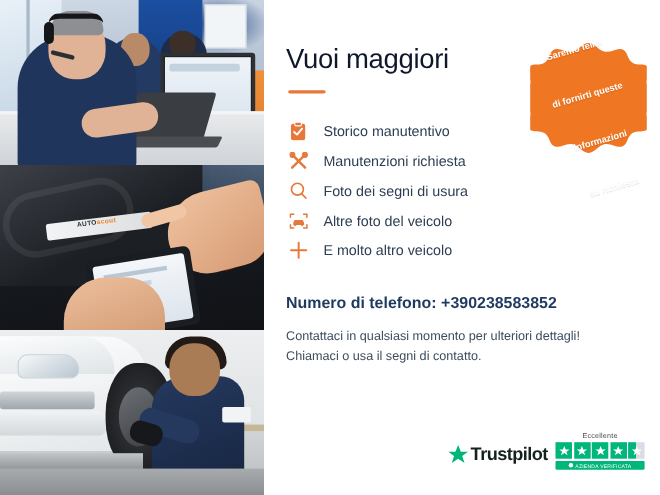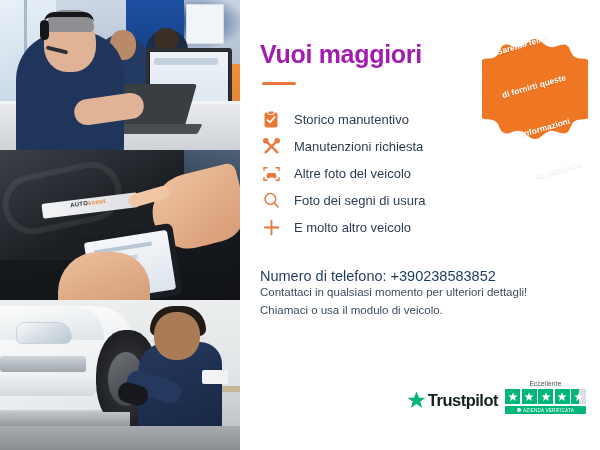--- a/index.html
+++ b/index.html
@@ -140,22 +140,22 @@
               background:#16181c; border-radius:9px; transform:rotate(16deg); }
   .p3 .badge{ position:absolute; right:12px; top:70px; width:26px; height:14px;
               background:#f1f3f4; border-radius:2px; }
   .p3 .shelf{ position:absolute; right:0; top:86px; width:44px; height:6px;
               background:#c6b896; }
 
   
   .content { position:relative; flex:1; height:450px; background:#fff;
              padding:40px 22px 0 20px; }
 
-  .headline { font-size:25px; line-height:1.16; font-weight:bold;
-              color:#a21caf; letter-spacing:-.3px; max-width:215px; }
+  .headline { font-size:25px; line-height:1.16; font-weight:normal;
+              color:#0f172a; letter-spacing:-.3px; max-width:215px; }
   .rule { width:34px; height:3px; background:#e8773a; margin:13px 0 0 2px;
           border-radius:2px; }
 
   
   .badge-wrap { position:absolute; right:12px; top:37px; width:106px; height:106px; }
   .badge-wrap svg { position:absolute; inset:0; }
   .badge-head { position:absolute; left:50%; top:15px; transform:translateX(-50%);
                 width:22px; height:20px; }
   .badge-txt { position:absolute; left:0; top:0; width:106px; height:106px;
                display:flex; align-items:center; justify-content:center;
@@ -166,25 +166,25 @@
 
   
   .features { margin-top:21px; }
   .feat { display:flex; align-items:center; height:27px; }
   .feat .ico { width:22px; height:20px; flex:0 0 22px; display:flex;
                align-items:center; justify-content:center; margin-right:12px; }
   .feat .lbl { font-size:13px; color:#2c3e52; }
 
   
   .phone { margin-top:27px; }
-  .phone .ttl { font-size:14.5px; font-weight:normal; color:#1e3a5f; }
-  .phone .sub { font-size:11.5px; color:#3c4d5e; line-height:1.55; margin-top:0; }
-
-  
-  .tp { position:absolute; right:14px; bottom:36px; display:flex; align-items:flex-end; }
+  .phone .ttl { font-size:14.5px; font-weight:bold; color:#1e3a5f; }
+  .phone .sub { font-size:11.5px; color:#3c4d5e; line-height:1.55; margin-top:14px; }
+
+  
+  .tp { position:absolute; right:14px; bottom:23px; display:flex; align-items:flex-end; }
   .tp-left { display:flex; align-items:center; margin-right:7px; padding-bottom:4px; }
   .tp-left .name { font-size:16.5px; font-weight:bold; color:#15211f;
                    letter-spacing:-.5px; margin-left:2px; }
   .tp-right { display:flex; flex-direction:column; align-items:center; }
   .tp-exc { font-size:6.5px; color:#4a4a4a; letter-spacing:.2px; margin-bottom:2px; }
   .stars { display:flex; gap:1.5px; }
   .star { width:15px; height:15px; background:#00b67a; display:flex;
           align-items:center; justify-content:center; }
   .star.half { background:linear-gradient(90deg,#00b67a 50%,#dcdce6 50%); }
   .verif { margin-top:2px; background:#00b67a; color:#fff; font-size:4.6px;
@@ -316,63 +316,63 @@
             </g>
             <circle cx="2.8" cy="2.8" r="1.9" fill="none" stroke="#e8773a" stroke-width="1.7"></circle>
             <circle cx="14.2" cy="2.8" r="1.9" fill="none" stroke="#e8773a" stroke-width="1.7"></circle>
           </svg>
         </span>
         <span class="lbl">Manutenzioni richiesta</span>
       </div>
 
       <div class="feat">
         <span class="ico">
+          <svg width="17" height="17" viewBox="0 0 17 17">
+            <circle cx="7.4" cy="7" r="5.4" fill="none" stroke="#e8773a" stroke-width="1.5"></circle>
+            <path d="M11.4 11.2 L15 15" stroke="#e8773a" stroke-width="1.6" stroke-linecap="round"></path>
+          </svg>
+        </span>
+        <span class="lbl">Foto dei segni di usura</span>
+      </div>
+
+      <div class="feat">
+        <span class="ico">
           <svg width="17" height="16" viewBox="0 0 17 16">
             <g fill="none" stroke="#e8773a" stroke-width="1.4" stroke-linecap="round">
               <path d="M1 4.6 V1.8 h3"></path>
                 <path d="M13 1.8 h3 v2.8"></path>
               <path d="M16 11.4 v2.8 h-3"></path>
                 <path d="M4 14.2 H1 v-2.8"></path>
             </g>
             <path d="M3.6 9.6 l1.2-2.6 h7.4 l1.2 2.6 v2 H3.6 Z" fill="#e8773a"></path>
             <circle cx="5.4" cy="11.6" r="1" fill="#e8773a"></circle>
             <circle cx="11.6" cy="11.6" r="1" fill="#e8773a"></circle>
           </svg>
         </span>
         <span class="lbl">Altre foto del veicolo</span>
       </div>
 
       <div class="feat">
         <span class="ico">
           <svg width="17" height="17" viewBox="0 0 17 17">
-            <circle cx="7.4" cy="7" r="5.4" fill="none" stroke="#e8773a" stroke-width="1.5"></circle>
-            <path d="M11.4 11.2 L15 15" stroke="#e8773a" stroke-width="1.6" stroke-linecap="round"></path>
-          </svg>
-        </span>
-        <span class="lbl">Foto dei segni di usura</span>
-      </div>
-
-      <div class="feat">
-        <span class="ico">
-          <svg width="17" height="17" viewBox="0 0 17 17">
             <path d="M8.5 1.6 V15.4 M1.6 8.5 H15.4" stroke="#e8773a" stroke-width="1.8" stroke-linecap="round"></path>
           </svg>
         </span>
         <span class="lbl">E molto altro veicolo</span>
       </div>
     </div>
 
     <div class="phone">
       <div class="ttl">
         <span>Numero di telefono:</span>
         <span>+390238583852</span>
       </div>
       <div class="sub">
         <span>Contattaci in qualsiasi momento per ulteriori dettagli!</span><br>
-        <span>Chiamaci o usa il modulo di veicolo.</span>
+        <span>Chiamaci o usa il segni di contatto.</span>
       </div>
     </div>
 
     <div class="tp">
       <div class="tp-left">
         <svg width="19" height="19" viewBox="0 0 20 20">
           <path fill="#00b67a" d="M10 0.6 L12.6 7.1 L19.4 7.1 L13.9 11.2 L16.1 17.9 L10 13.8 L3.9 17.9 L6.1 11.2 L0.6 7.1 L7.4 7.1 Z"></path>
         </svg>
         <span class="name">Trustpilot</span>
       </div>

